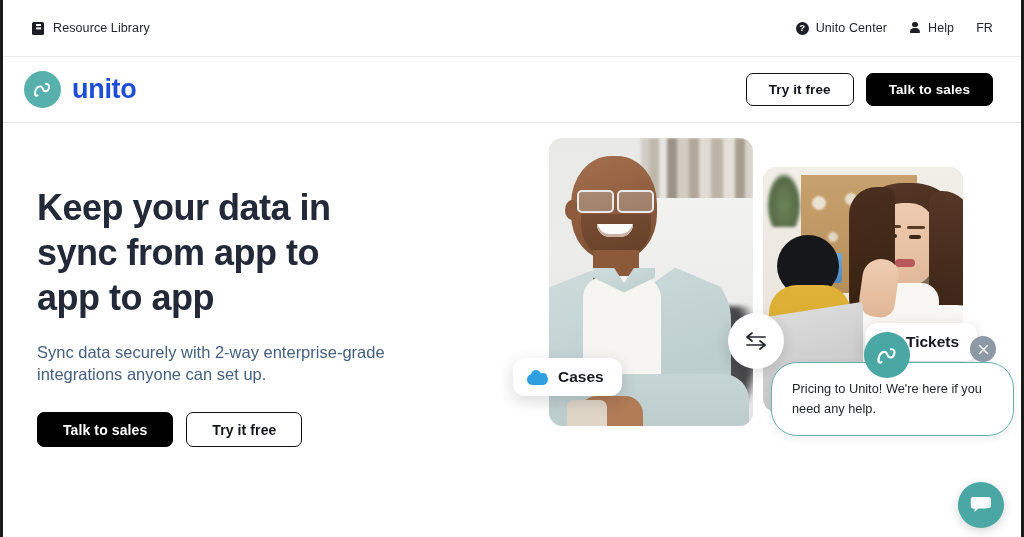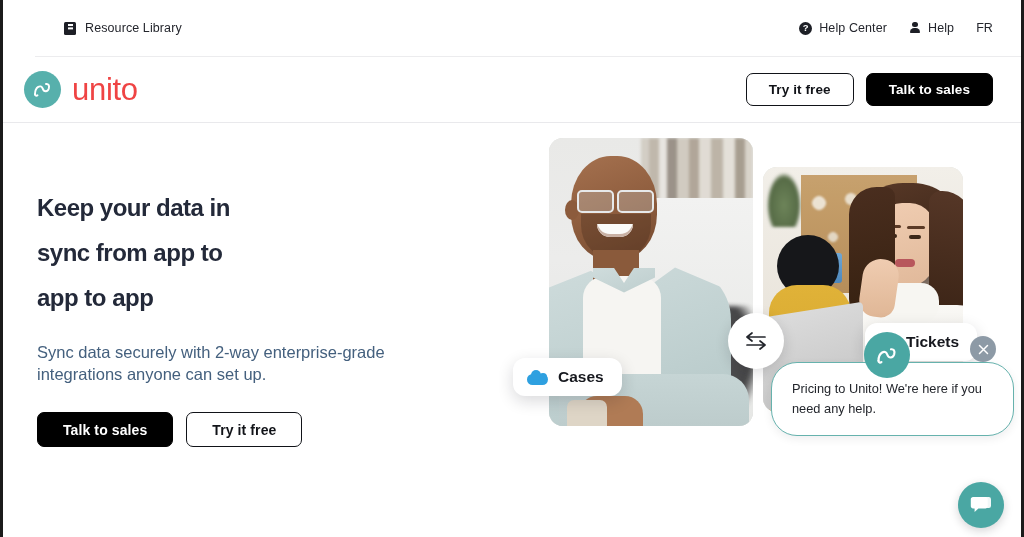--- a/index.html
+++ b/index.html
@@ -38,21 +38,20 @@
   }
 
   
   .utility-bar {
     height: 57px;
     display: flex;
     align-items: center;
     padding: 0 28px 0 29px;
     background: #ffffff;
     border-bottom: 1px solid #ececee;
-    margin-left: 32px;
   }
 
   .util-left {
     display: flex;
     align-items: center;
     gap: 9px;
   }
 
   .util-left .label {
     font-size: 12.5px;
@@ -146,24 +145,24 @@
   .logo-mark {
     width: 37px; height: 37px;
     border-radius: 50%;
     background: #57b0ac;
     display: flex;
     align-items: center;
     justify-content: center;
   }
 
   .logo-word {
-    font-size: 31px;
-    color: #ef4444;
+    font-size: 27px;
+    color: #1d4ed8;
     letter-spacing: -0.3px;
-    font-weight: 400;
+    font-weight: 700;
   }
 
   .nav {
     display: flex;
     align-items: center;
     gap: 34px;
     margin-left: 72px;
   }
 
   .nav-item {
@@ -231,21 +230,21 @@
     position: relative;
     height: 413px;
     display: flex;
     padding-left: 34px;
     padding-top: 62px;
   }
 
   .hero-copy { width: 460px; }
 
   .hero-title {
-    font-size: 24px;
+    font-size: 36px;
     line-height: 45px;
     font-weight: bold;
     color: #232939;
     letter-spacing: -0.5px;
     white-space: pre-line;
   }
 
   .hero-sub {
     margin-top: 21px;
     font-size: 16.5px;
@@ -679,21 +678,21 @@
 
   <div class="utility-bar">
     <div class="util-left">
       <span class="icon-book"></span>
       <span class="label">Resource Library</span>
     </div>
 
     <div class="util-right">
       <div class="util-item">
         <span class="icon-help">?</span>
-        <span>Help Center</span>
+        <span>Unito Center</span>
       </div>
       <div class="util-item">
         <span class="icon-person"></span>
         <span>Help</span>
       </div>
       <div class="util-item">
         <span>FR</span>
       </div>
     </div>
   </div>

